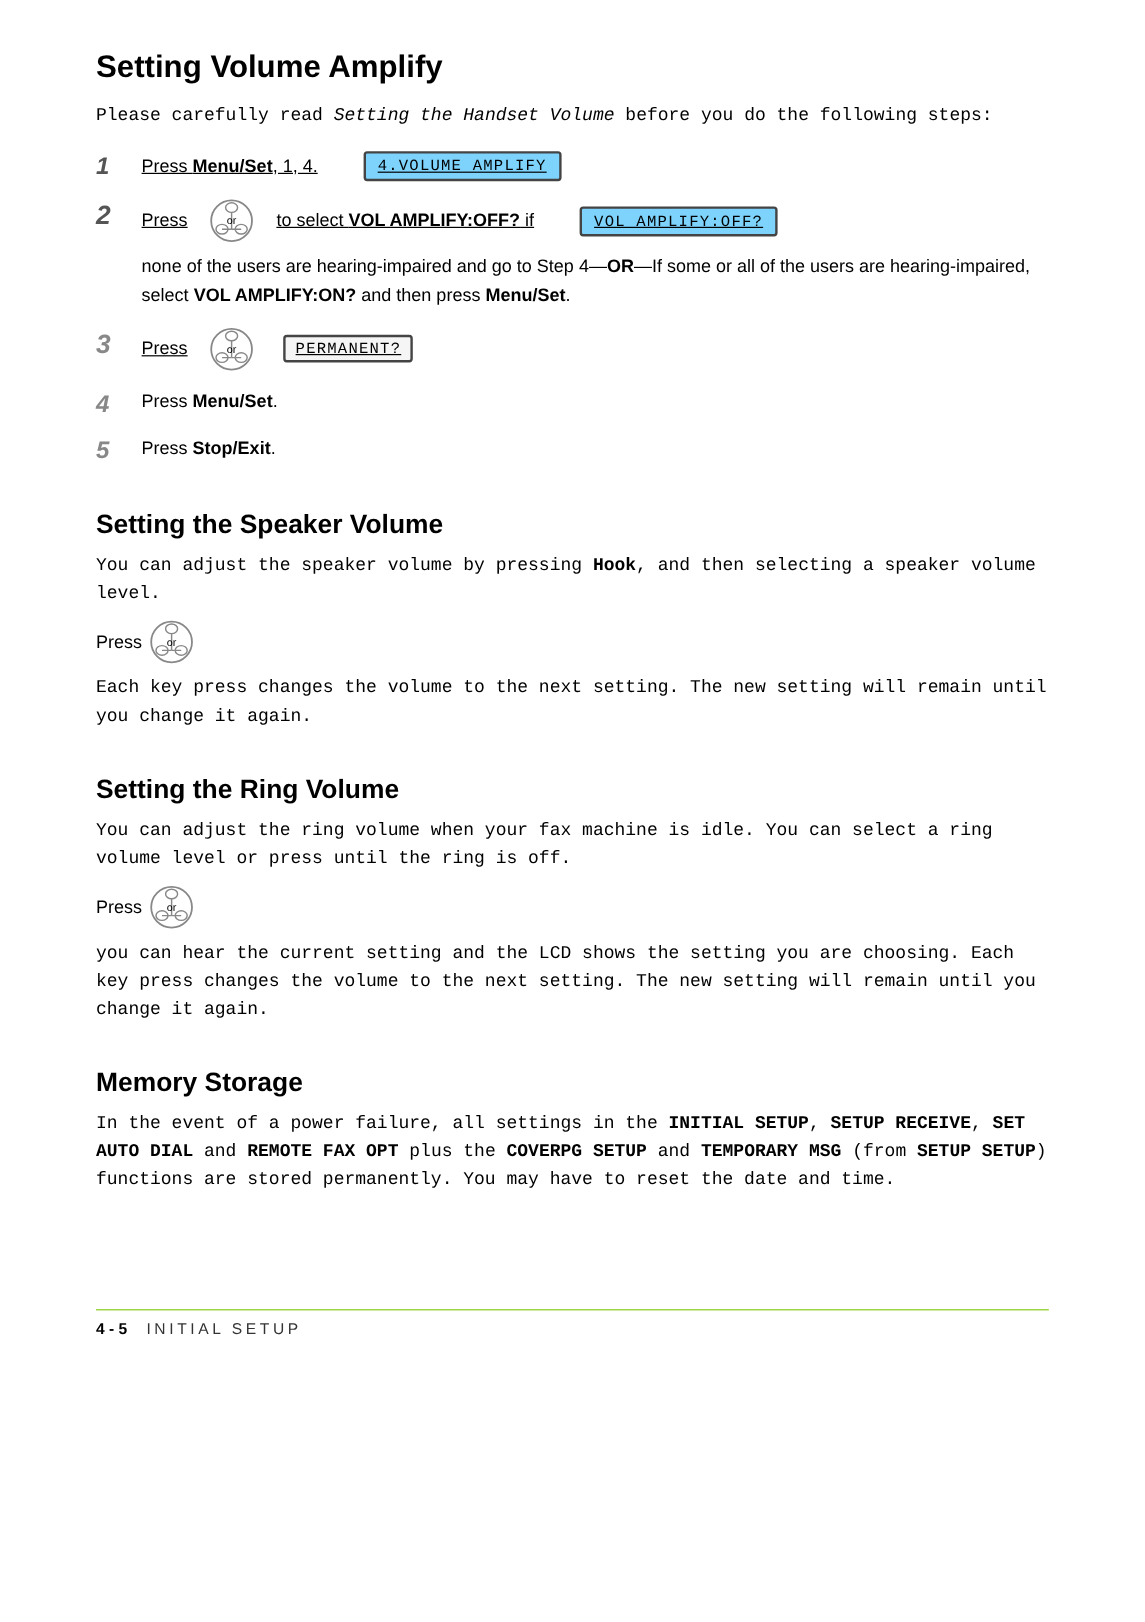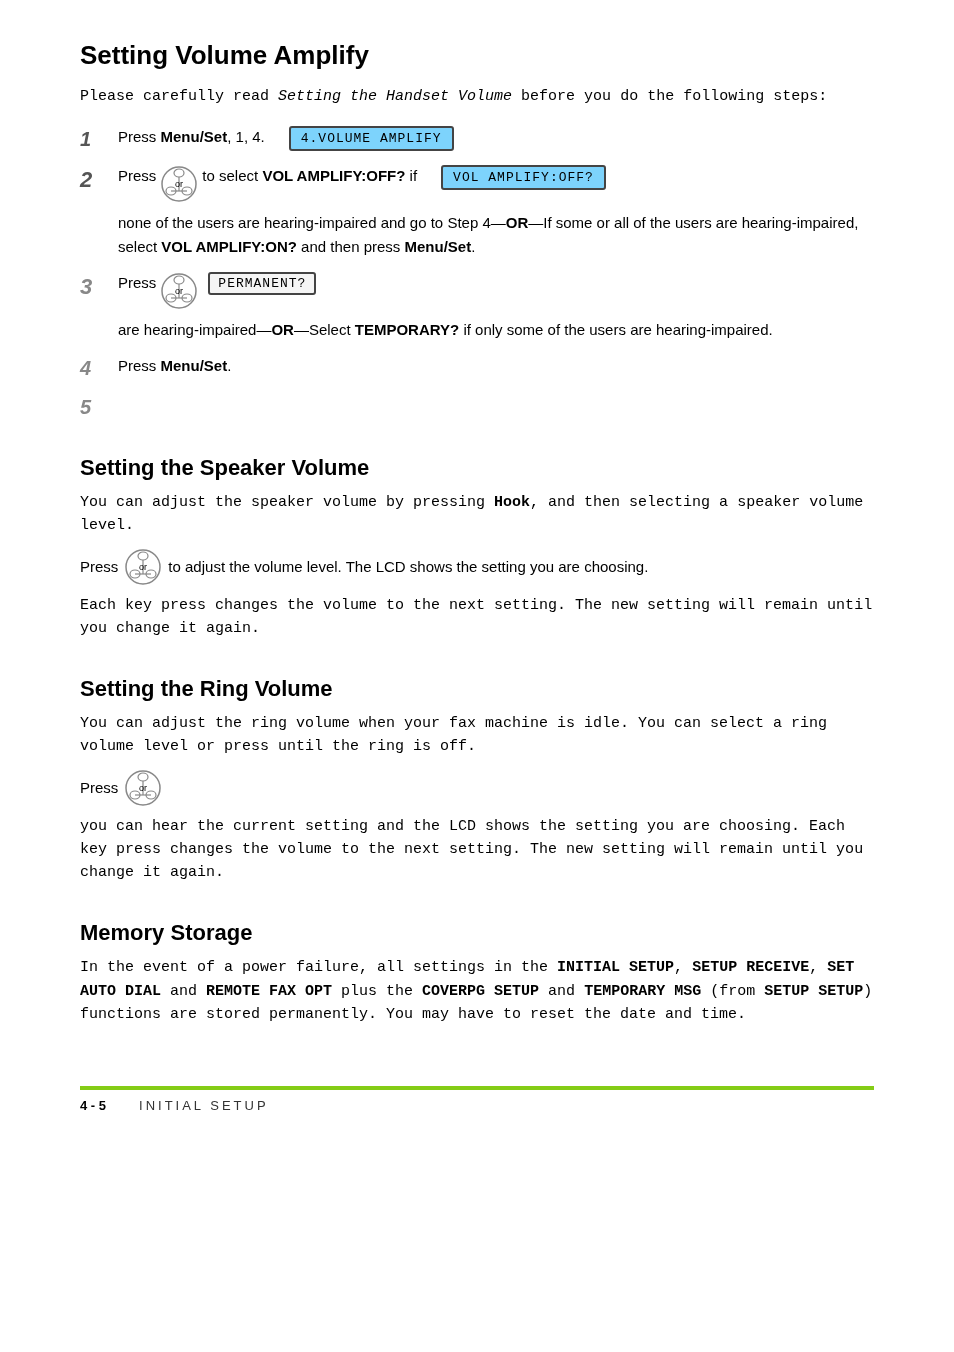--- a/index.html
+++ b/index.html
@@ -43,23 +43,24 @@
       font-weight: bold;
       min-width: 38px;
       color: #555;
       padding-top: 2px;
     }
     .step-content {
       flex: 1;
     }
     .step-row {
       display: flex;
-      align-items: flex-start;
-      gap: 4px;
+      align-items: center;
+      gap: 18px;
       flex-wrap: wrap;
+      text-decoration: underline;
     }
     .lcd-box {
       font-family: 'Courier New', Courier, monospace;
       font-size: 13px;
       border: 2px solid #444;
       border-radius: 3px;
       padding: 3px 10px;
       background: #7dd3fc;
       white-space: nowrap;
       letter-spacing: 1px;
@@ -170,35 +171,35 @@
           <line x1="19" y1="12" x2="19" y2="26" stroke="#888" stroke-width="1.2"></line>
           <ellipse cx="11" cy="26" rx="5" ry="4" fill="none" stroke="#888" stroke-width="1.2"></ellipse>
           <ellipse cx="27" cy="26" rx="5" ry="4" fill="none" stroke="#888" stroke-width="1.2"></ellipse>
           <line x1="19" y1="26" x2="11" y2="26" stroke="#888" stroke-width="1.2"></line>
           <line x1="19" y1="26" x2="27" y2="26" stroke="#888" stroke-width="1.2"></line>
           <text x="19" y="22" text-anchor="middle" font-size="9" font-family="Arial" fill="#000">or</text>
         </svg>
       </span>
       <span class="inline-lcd">PERMANENT?</span>
     </div>
-    <div class="step-desc">
-      are hearing-impaired—<strong>OR</strong>—Select <strong>TEMPORARY?</strong> if only some of the users are hearing-impaired.
-    </div>
   </div>
 </div>
 
 <div class="step-block">
   <div class="step-num" style="color:#888;">4</div>
   <div class="step-content">
     <span class="step-text">Press <strong>Menu/Set</strong>.</span>
   </div>
 </div>
 
 <div class="step-block">
   <div class="step-num" style="color:#888;">5</div>
+  <div class="step-content">
+    <span class="step-text">Press <strong>Stop/Exit</strong>.</span>
+  </div>
 </div>
 
 <h2 class="section-title">Setting the Speaker Volume</h2>
 
 <p>
   You can adjust the speaker volume by pressing <strong>Hook</strong>, and then selecting a speaker volume level.
 </p>
 
 <div class="press-or-row">
   <span>Press</span>
@@ -207,21 +208,20 @@
       <ellipse cx="19" cy="19" rx="17" ry="17" fill="none" stroke="#888" stroke-width="1.5"></ellipse>
       <ellipse cx="19" cy="8" rx="5" ry="4" fill="none" stroke="#888" stroke-width="1.2"></ellipse>
       <line x1="19" y1="12" x2="19" y2="26" stroke="#888" stroke-width="1.2"></line>
       <ellipse cx="11" cy="26" rx="5" ry="4" fill="none" stroke="#888" stroke-width="1.2"></ellipse>
       <ellipse cx="27" cy="26" rx="5" ry="4" fill="none" stroke="#888" stroke-width="1.2"></ellipse>
       <line x1="19" y1="26" x2="11" y2="26" stroke="#888" stroke-width="1.2"></line>
       <line x1="19" y1="26" x2="27" y2="26" stroke="#888" stroke-width="1.2"></line>
       <text x="19" y="22" text-anchor="middle" font-size="9" font-family="Arial" fill="#000">or</text>
     </svg>
   </span>
-  <span> to adjust the volume level. The LCD shows the setting you are choosing.</span>
 </div>
 
 <p>Each key press changes the volume to the next setting. The new setting will remain until you change it again.</p>
 
 <h2 class="section-title">Setting the Ring Volume</h2>
 
 <p>You can adjust the ring volume when your fax machine is idle. You can select a ring volume level or press until the ring is off.</p>
 
 <div class="press-or-row">
   <span>Press</span>
@@ -240,16 +240,16 @@
 </div>
 
 <p>you can hear the current setting and the LCD shows the setting you are choosing. Each key press changes the volume to the next setting. The new setting will remain until you change it again.</p>
 
 <h2 class="section-title">Memory Storage</h2>
 
 <p>
   In the event of a power failure, all settings in the <strong>INITIAL SETUP</strong>, <strong>SETUP RECEIVE</strong>, <strong>SET AUTO DIAL</strong> and <strong>REMOTE FAX OPT</strong> plus the <strong>COVERPG SETUP</strong> and <strong>TEMPORARY MSG</strong> (from <strong>SETUP SETUP</strong>) functions are stored permanently. You may have to reset the date and time.
 </p>
 
-<div style="margin-top: 60px; border-top: 4px solid #84cc16; padding-top: 8px; display: flex; align-items: center; gap: 33px;">
+<div style="margin-top: 96px; border-top: 1px solid #84cc16; padding-top: 8px; display: flex; align-items: center; gap: 16px;">
   <span style="font-size:13px; font-weight:bold;">4 - 5</span>
   <span style="font-size:13px; letter-spacing:3px; color:#333;">INITIAL   SETUP</span>
 </div>
 
 </body></html>

